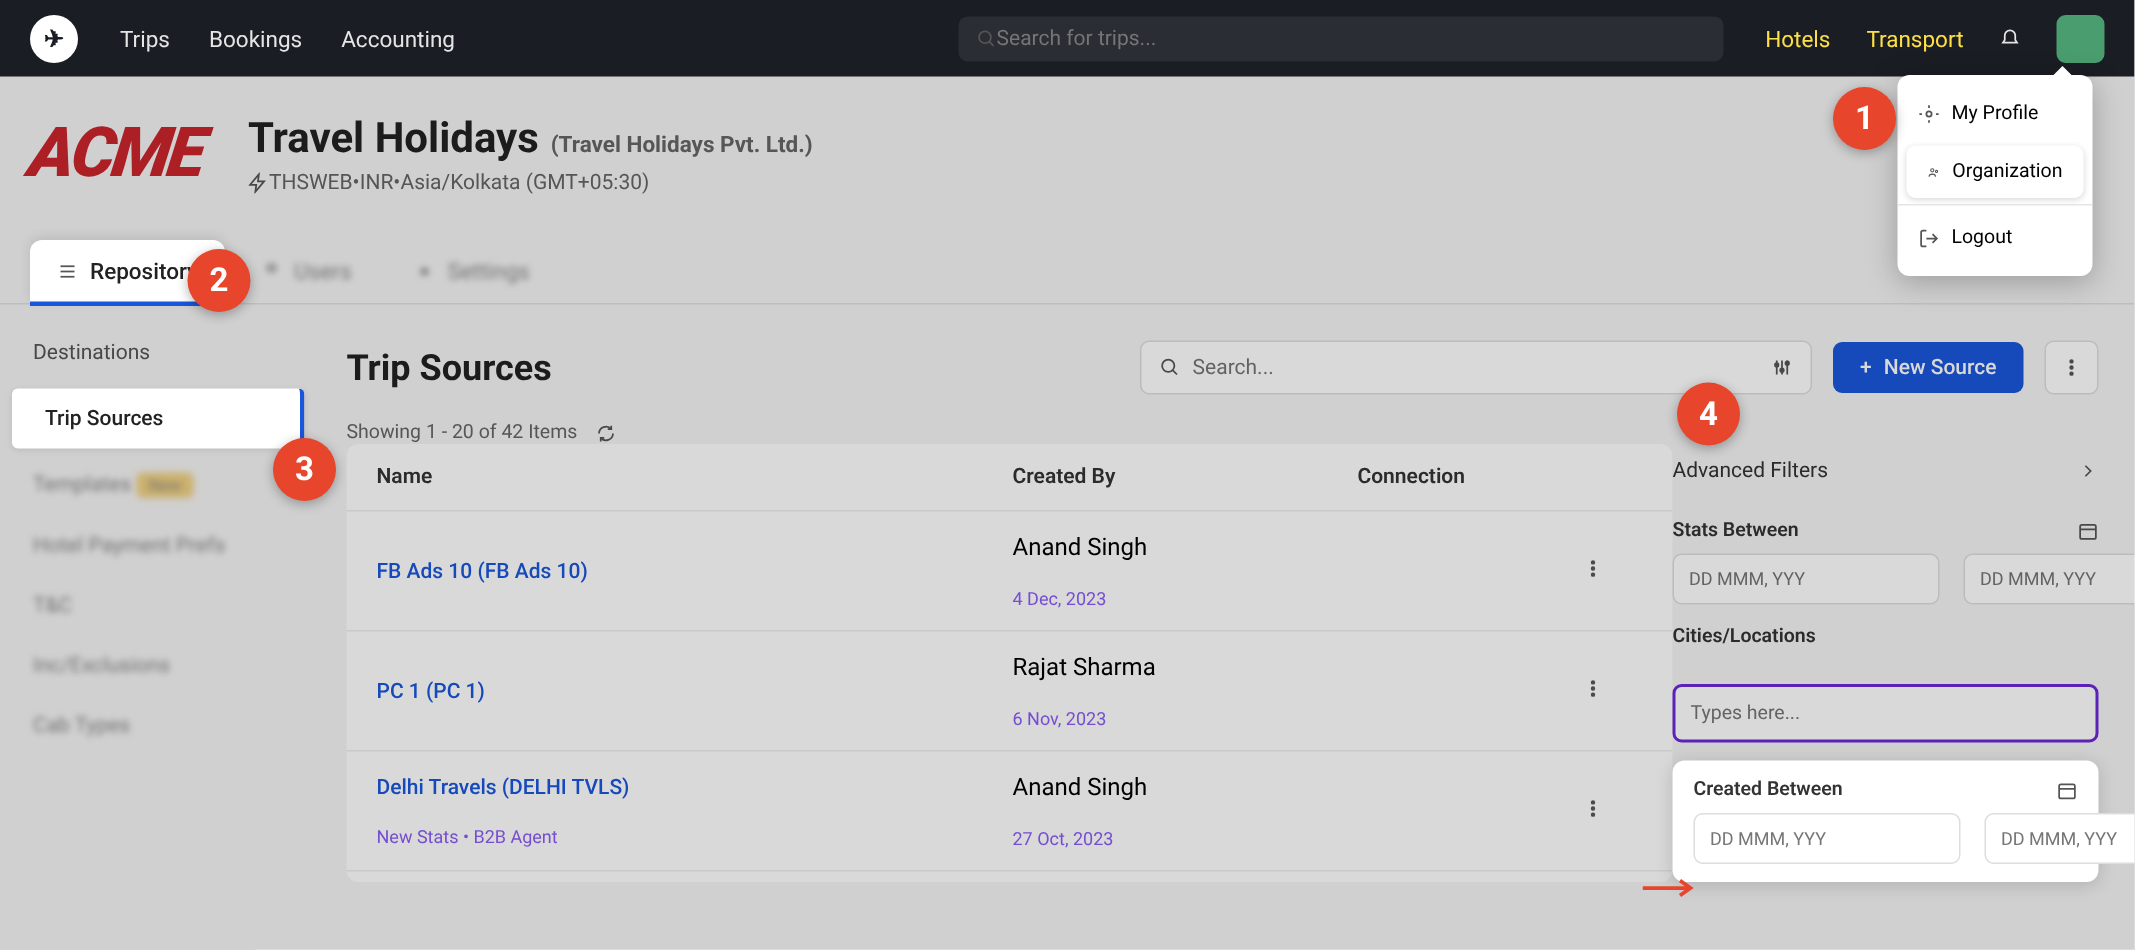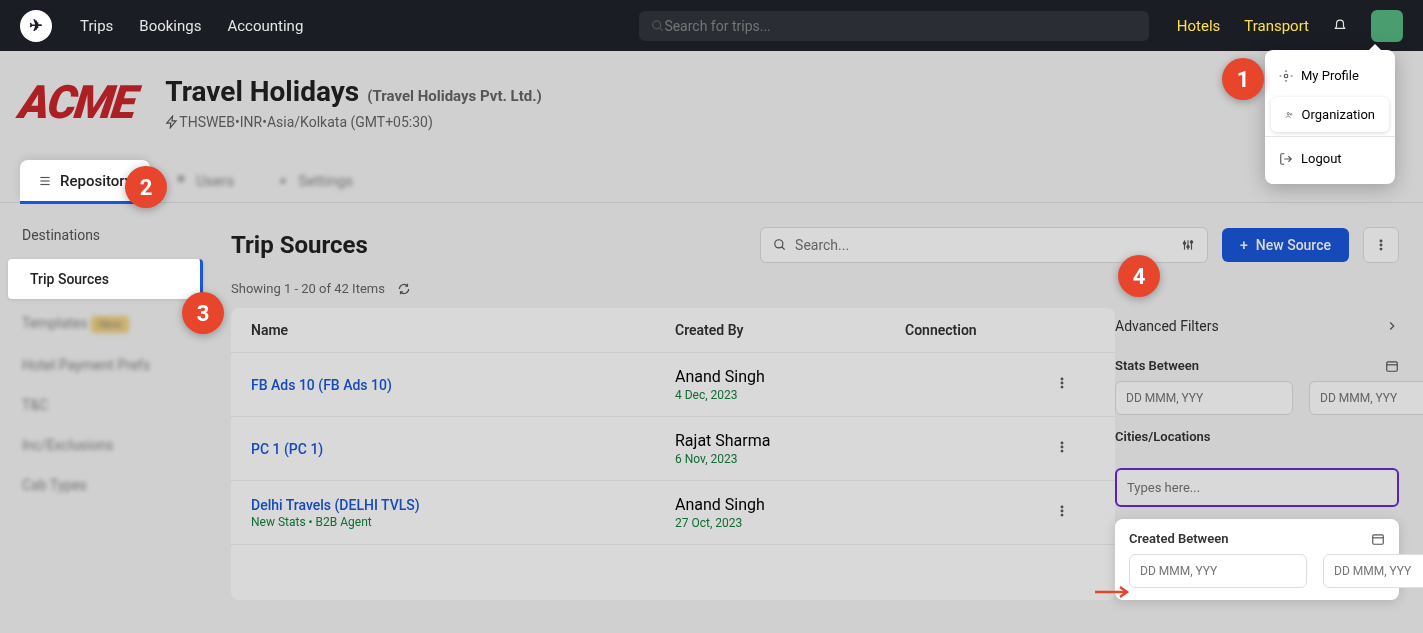--- a/index.html
+++ b/index.html
@@ -32,32 +32,32 @@
 .sb-item{padding:12px 22px;font-size:14px;color:#555}
 .sb-item.active{background:#fff;color:#222;font-weight:500;border-right:3px solid #1a56db;border-radius:4px;margin:4px 4px 4px 8px;box-shadow:0 1px 4px rgba(0,0,0,0.1);position:relative;z-index:15}
 .sb-item.blur{filter:blur(2px);color:#888}
 .main{flex:1;padding:24px}
 .main-head{display:flex;align-items:center;gap:14px;margin-bottom:18px}
 .main-title{font-size:24px;font-weight:700;color:#222}
 .search-box{flex:1;max-width:448px;margin-left:auto;background:#fff;border:1px solid #ddd;border-radius:6px;height:36px;display:flex;align-items:center;padding:0 12px;gap:8px}
 .search-box input{border:none;outline:none;flex:1;font-size:14px;color:#888}
 .btn-primary{background:#1a56db;color:#fff;border:none;border-radius:6px;padding:9px 18px;font-size:14px;font-weight:500;display:flex;align-items:center;gap:8px}
 .btn-icon{background:#fff;border:1px solid #ddd;border-radius:6px;width:36px;height:36px;display:flex;align-items:center;justify-content:center}
-.showing{color:#666;font-size:13px;margin-bottom:12px;display:flex;align-items:center;gap:12px}
+.showing{color:#666;font-size:13px;display:flex;align-items:center;gap:12px}
 .table-wrap{display:flex;}
 .table{flex:1;background:#fff;border-radius:8px;overflow:hidden}
 .thead,.trow{display:flex;padding:14px 20px;border-bottom:1px solid #eee}
 .thead{font-weight:600;color:#333;font-size:14px}
 .trow{align-items:center}
 .col-name{flex:1}
 .col-by{width:230px}
 .col-conn{width:150px}
 .col-act{width:40px}
 .link{color:#1a56db;font-weight:500;font-size:14px}
-.subtext{color:#15803d;font-size:12px;margin-top:2px}
+.subtext{color:#8b5cf6;font-size:12px;margin-top:18px}
 .filters{width:284px;padding-top:0}
 .filter-head{display:flex;justify-content:space-between;align-items:center;padding:10px 0;font-size:14px;color:#333}
 .filter-label{font-size:13px;font-weight:600;color:#333;margin-top:14px;display:flex;justify-content:space-between;align-items:center}
 .date-row{display:flex;gap:8px;align-items:center;margin-top:8px}
 .date-input{flex:1;border:1px solid #ddd;border-radius:6px;padding:9px 10px;font-size:12px;color:#888;background:#fff}
 .filter-input{width:100%;border:2px solid #6d28d9;border-radius:6px;padding:10px;font-size:13px;margin-top:24px;background:#fff;color:#888}
 .created-card{background:#fff;border-radius:8px;padding:12px 14px;box-shadow:0 2px 12px rgba(0,0,0,0.15);position:relative;z-index:15;margin-top:12px}
 .marker{position:absolute;width:42px;height:42px;background:#e7452c;border-radius:50%;color:#fff;font-weight:700;font-size:22px;display:flex;align-items:center;justify-content:center;z-index:30;box-shadow:0 2px 8px rgba(0,0,0,0.3)}
 .arrow{position:absolute;z-index:30;color:#e7452c;font-size:24px}
 .svg-icon{width:14px;height:14px;stroke:#555;fill:none;stroke-width:2}

